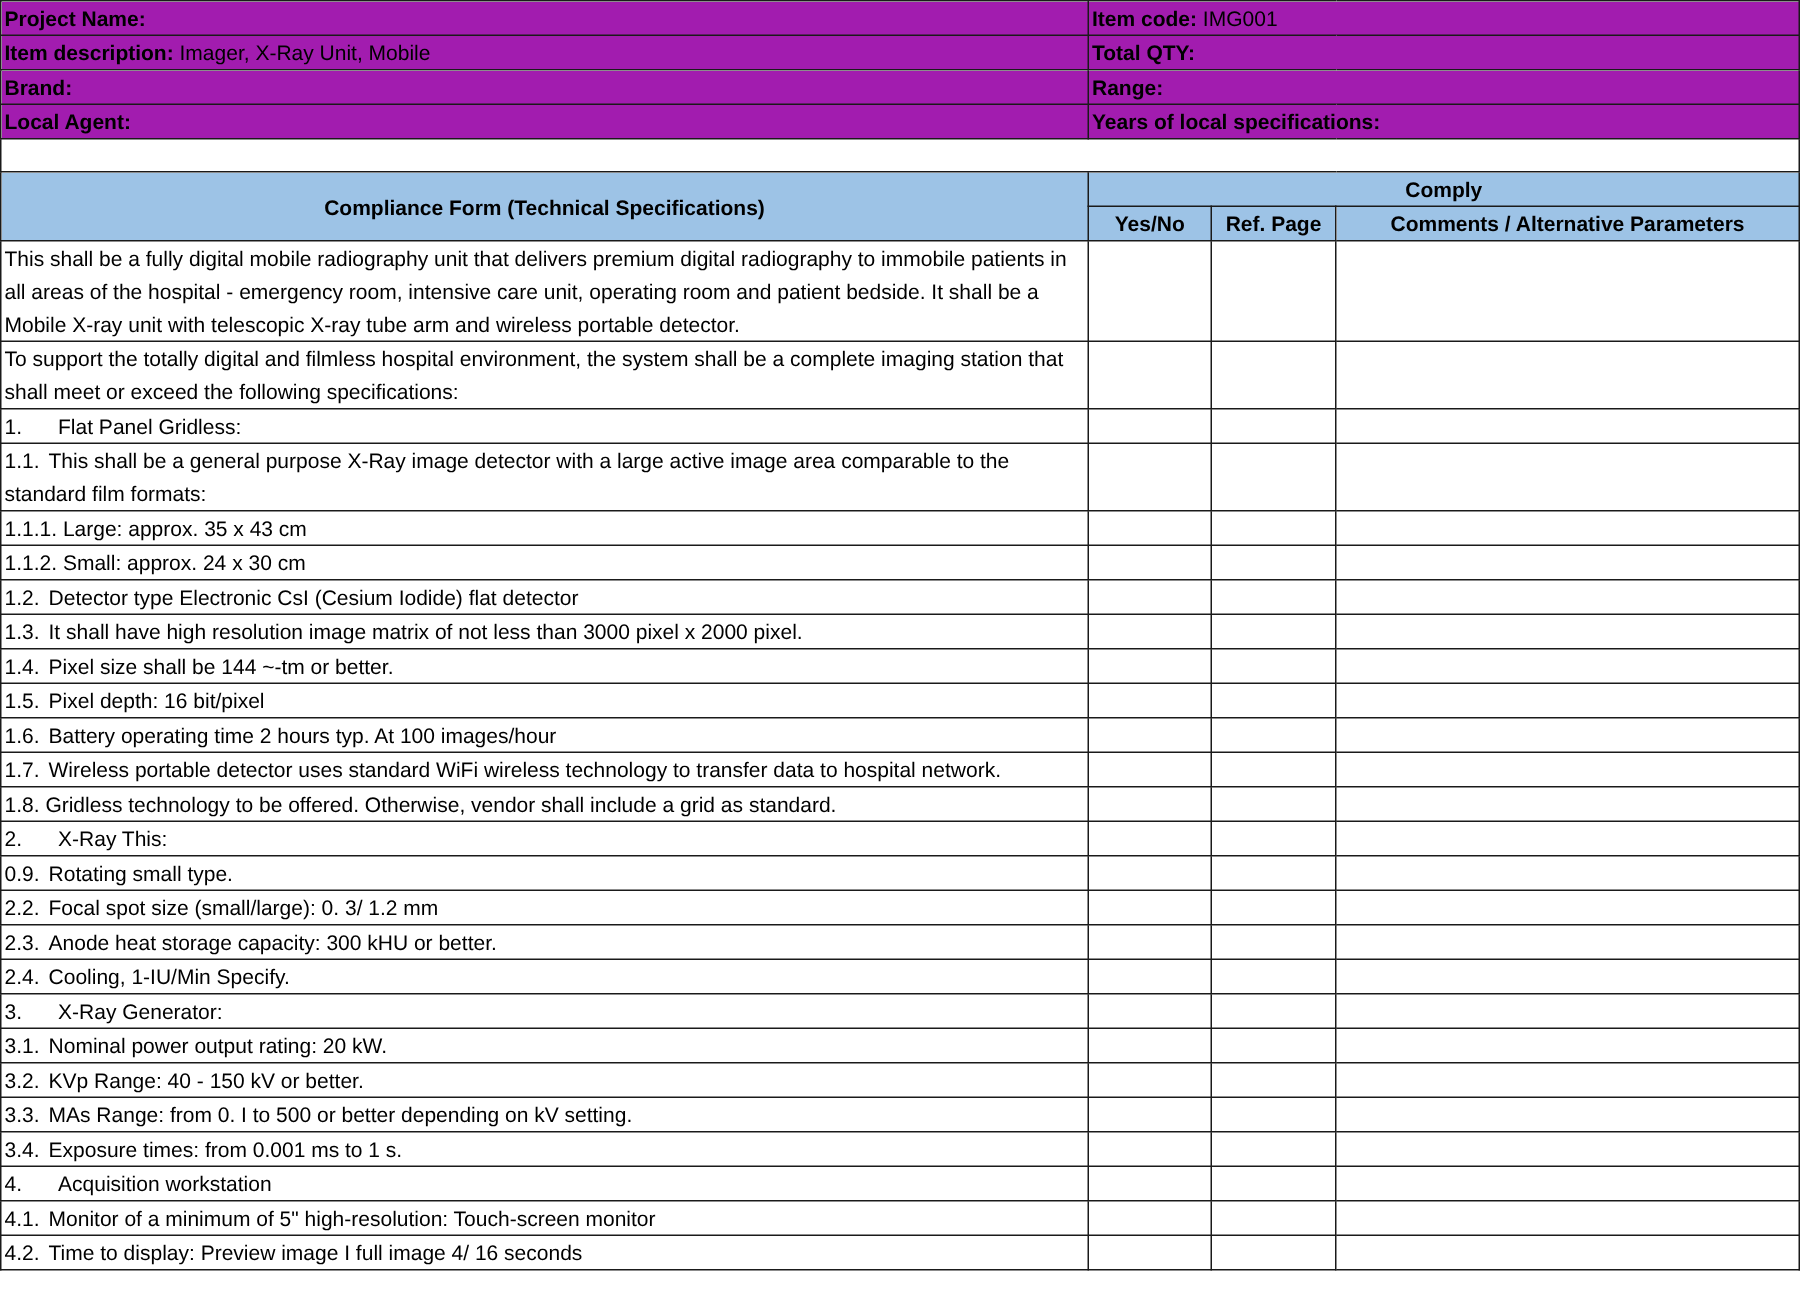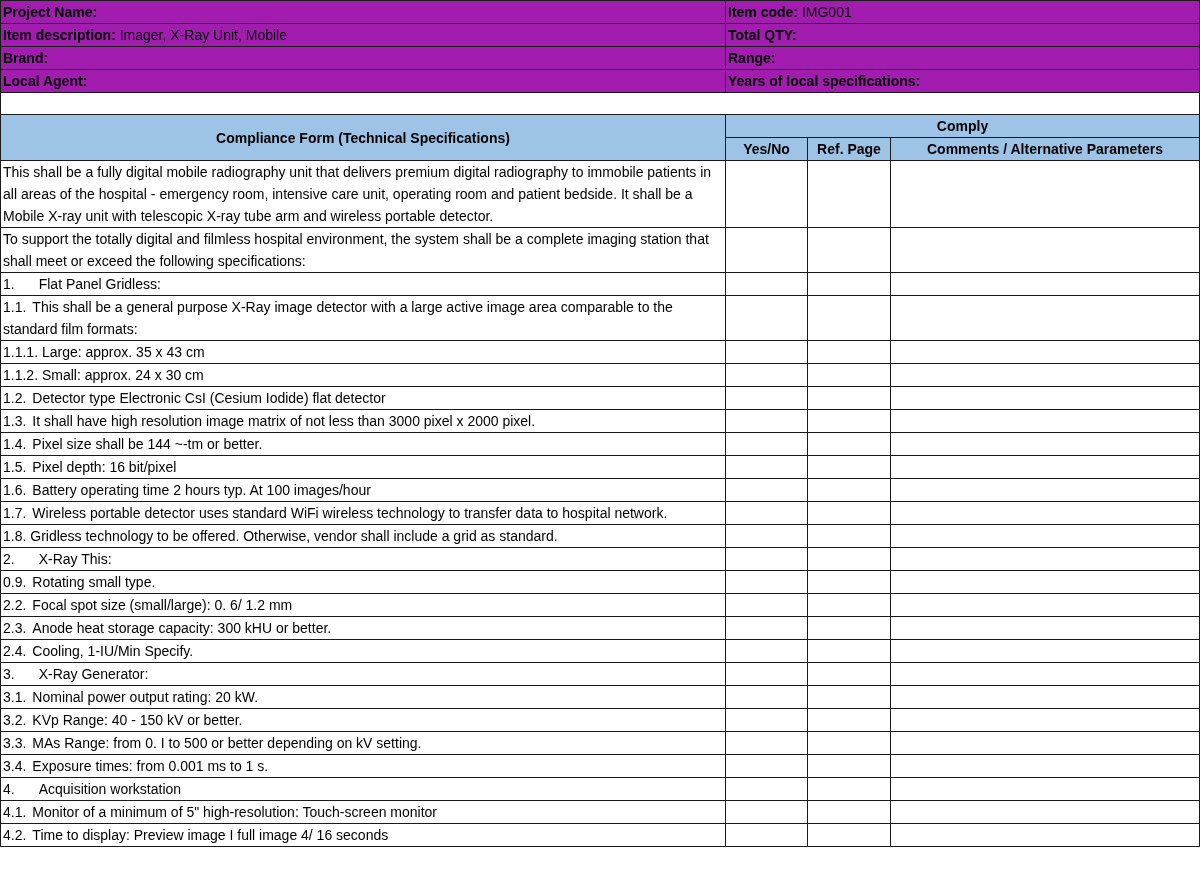--- a/index.html
+++ b/index.html
@@ -168,21 +168,21 @@
   </tr>
 
   <tr class="spec">
     <td class="wrap"><span>0.9.</span><span class="tab2"></span><span>Rotating small type.</span></td>
     <td></td>
     <td></td>
     <td></td>
   </tr>
 
   <tr class="spec">
-    <td class="wrap"><span>2.2.</span><span class="tab2"></span><span>Focal spot size (small/large): 0. 6/ 1.2 mm</span></td>
+    <td class="wrap"><span>2.2.</span><span class="tab2"></span><span>Focal spot size (small/large): 0. 3/ 1.2 mm</span></td>
     <td></td>
     <td></td>
     <td></td>
   </tr>
 
   <tr class="spec">
     <td class="wrap"><span>2.3.</span><span class="tab2"></span><span>Anode heat storage capacity: 300 kHU or better.</span></td>
     <td></td>
     <td></td>
     <td></td>

